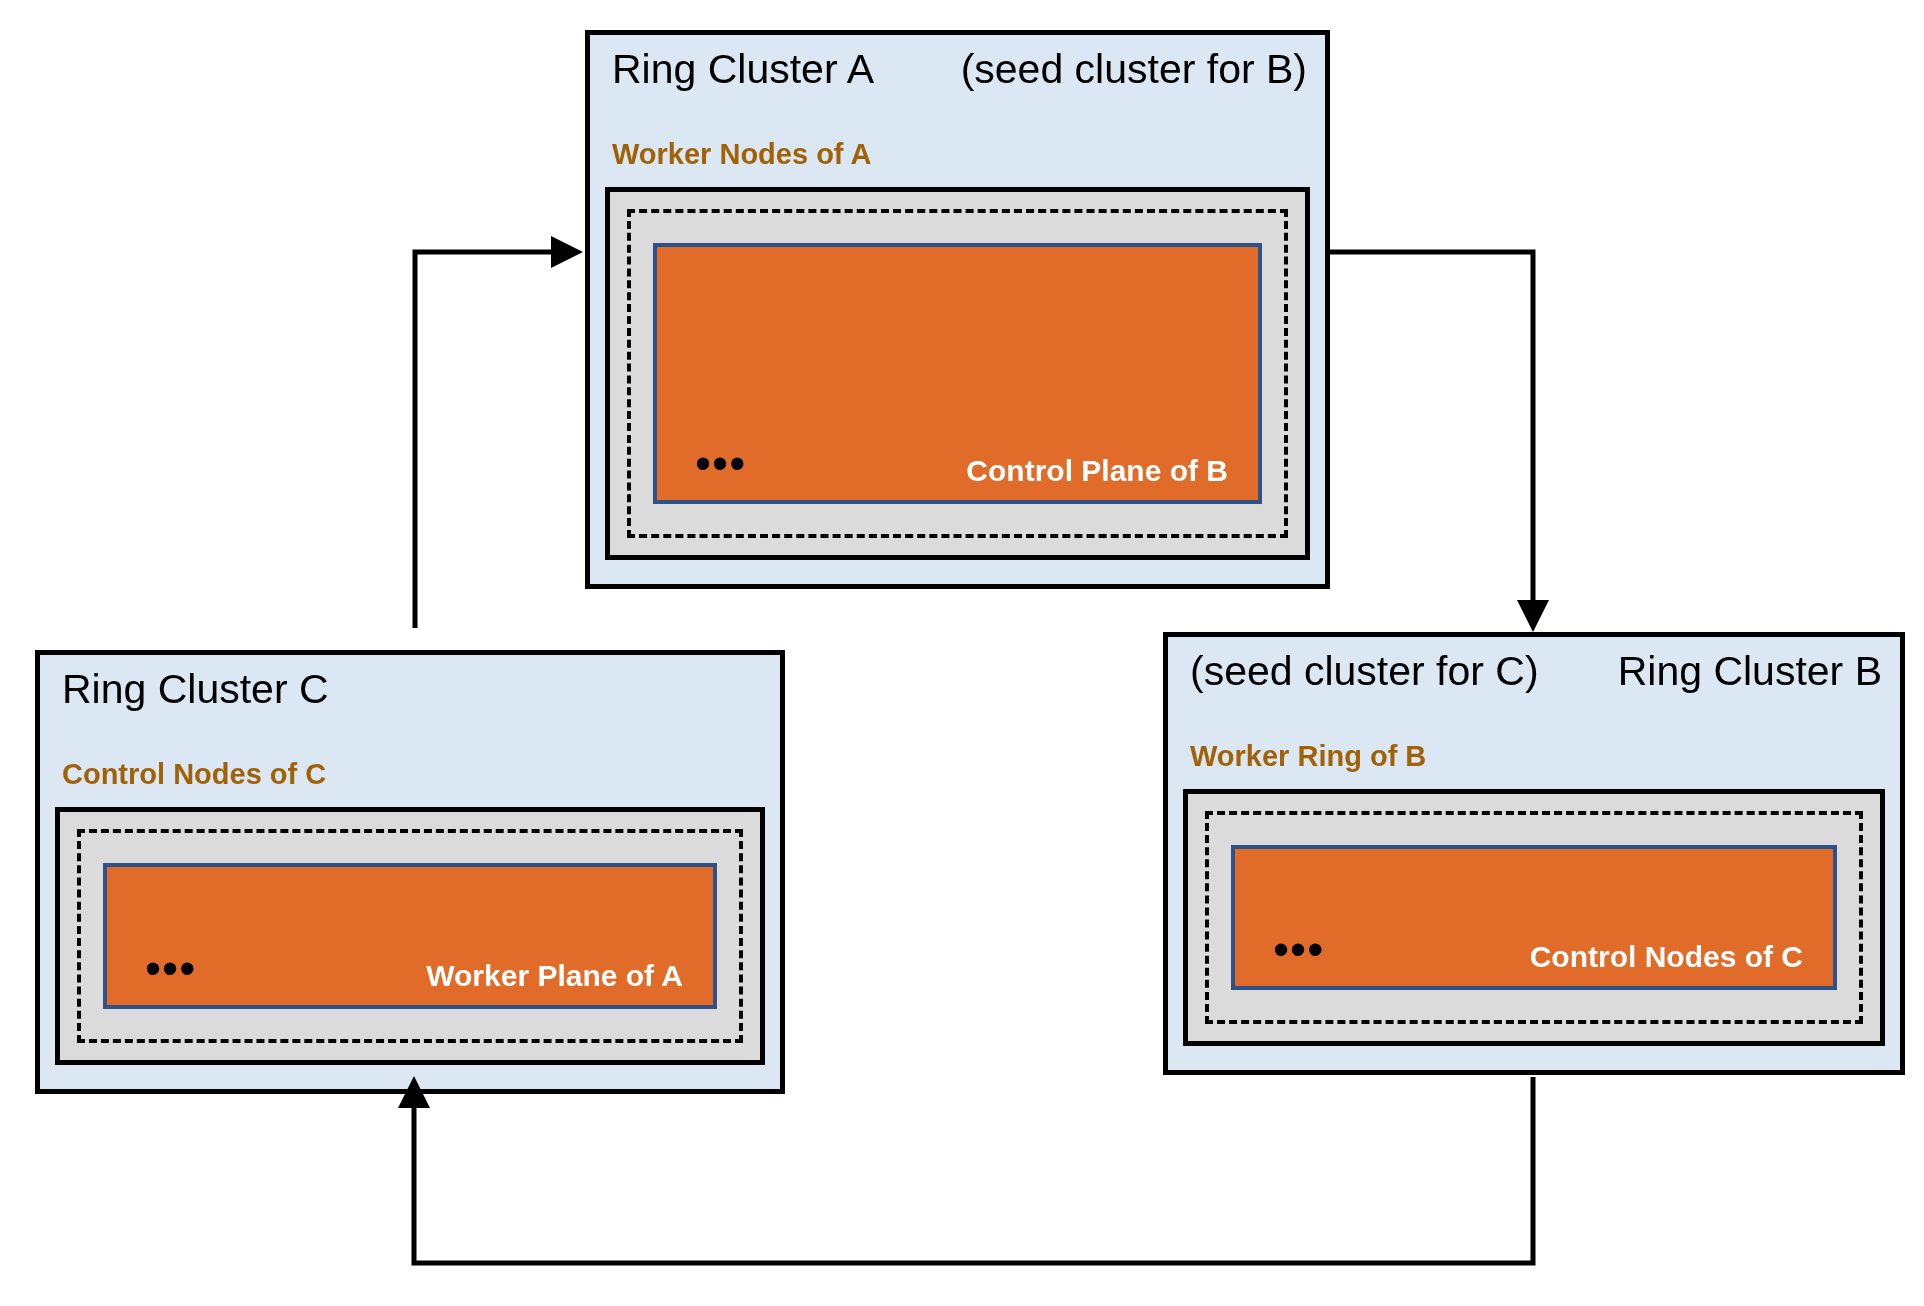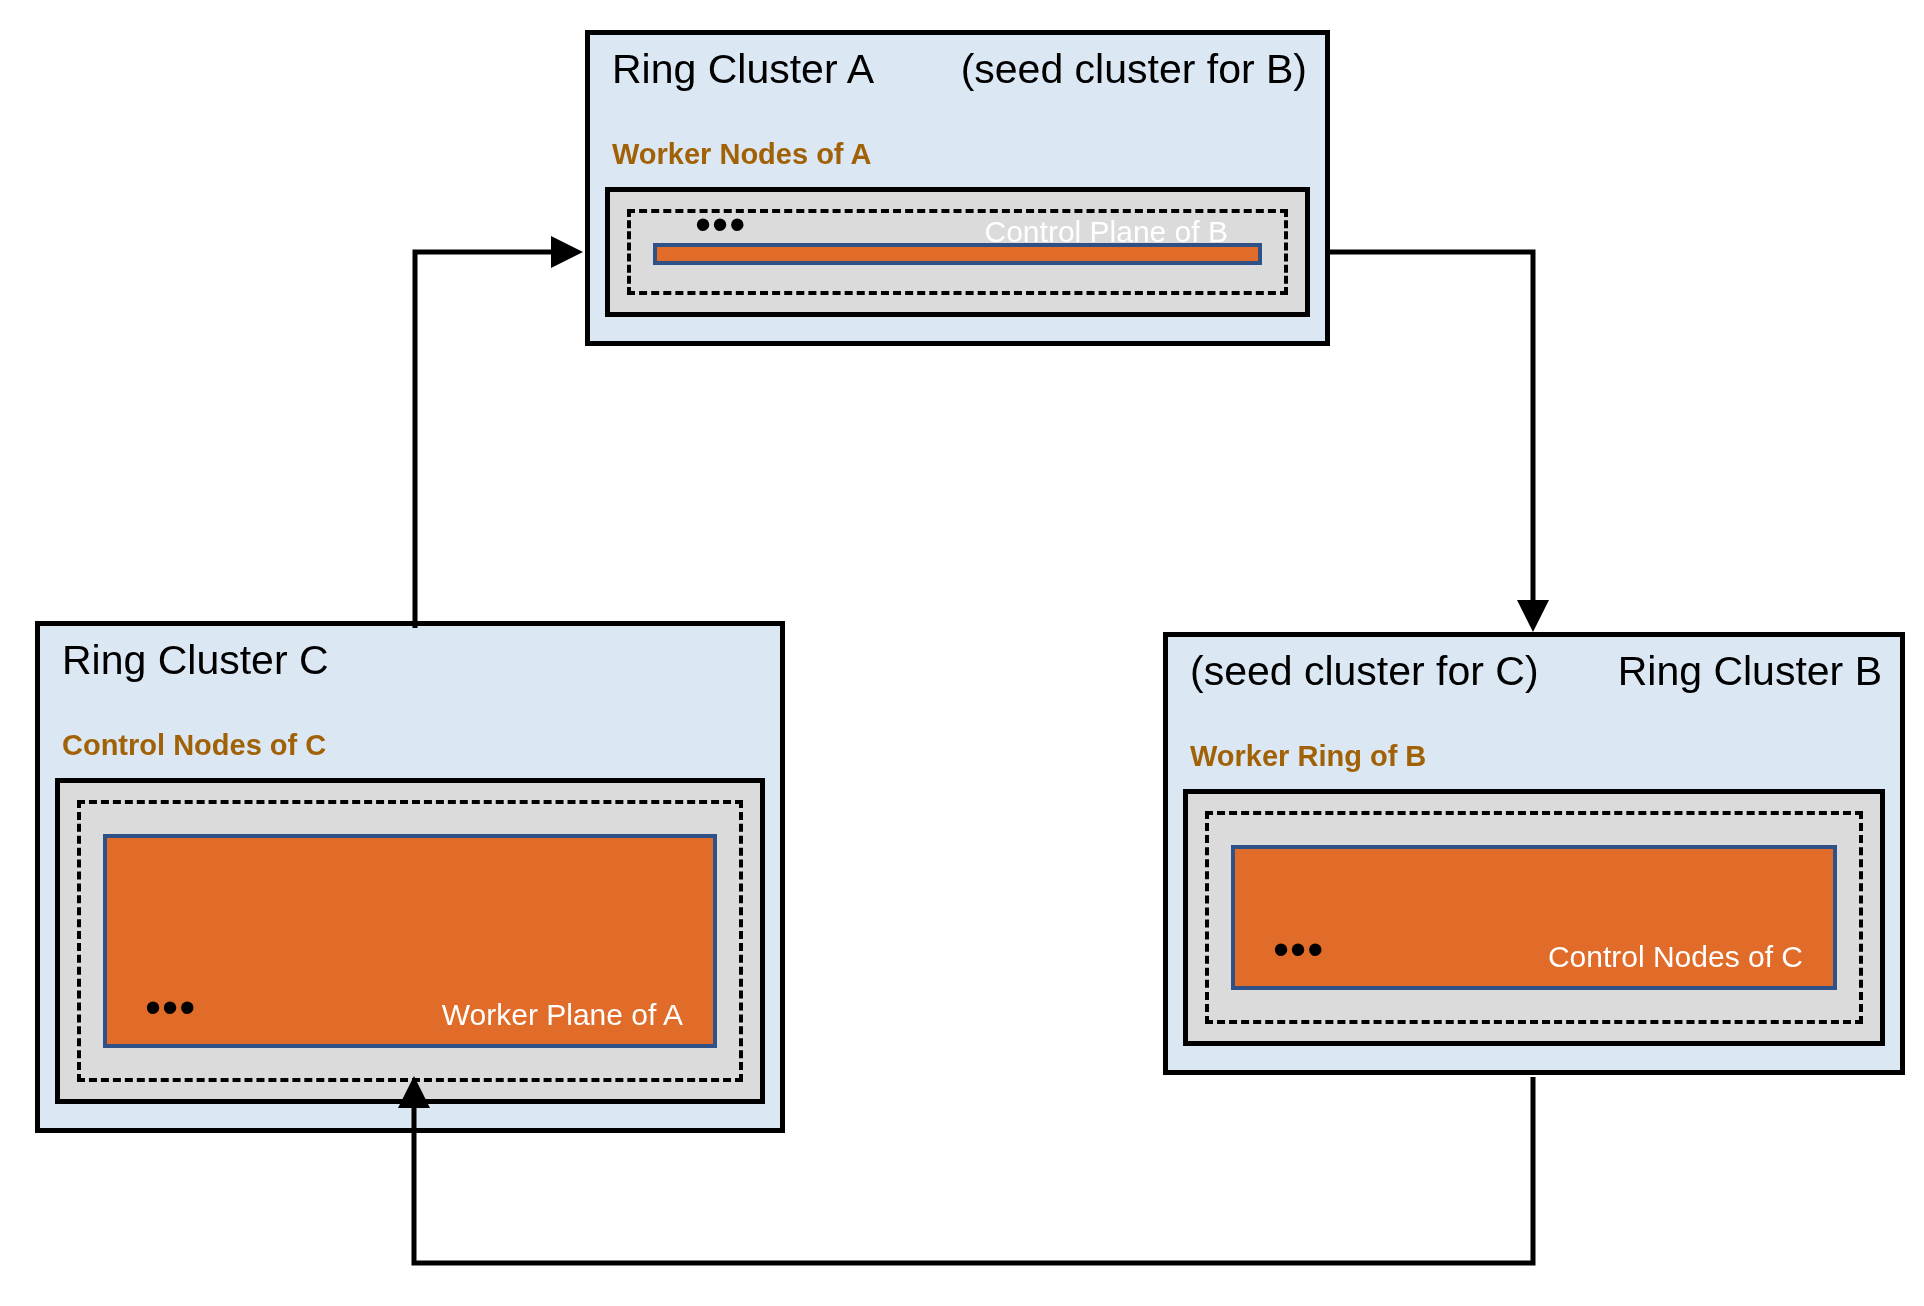--- a/index.html
+++ b/index.html
@@ -9,22 +9,22 @@
     background:#ffffff;
     font-family:"Liberation Sans", sans-serif;
     overflow:hidden;
   }
   .cluster{
     position:absolute;
     background:#dce7f4;
     border:5px solid #000;
     box-sizing:border-box;
   }
-  #cluster-a{left:585px;top:30px;width:745px;height:316px;}
-  #cluster-c{left:35px;top:621px;width:750px;height:512px;text-align:right;}
+  #cluster-a{left:585px;top:30px;width:745px;height:559px;}
+  #cluster-c{left:35px;top:650px;width:750px;height:444px;text-align:right;}
   #cluster-b{left:1163px;top:632px;width:742px;height:443px;}
 
   .cluster-title{
     position:absolute;left:22px;right:18px;top:12px;
     display:flex;justify-content:space-between;align-items:baseline;
     font-size:41px;color:#000;line-height:1.1;white-space:nowrap;
   }
   .worker-label{
     position:absolute;left:22px;top:104px;
     font-size:29px;font-weight:bold;color:#a16207;line-height:1.1;
@@ -40,21 +40,21 @@
   .control-plane{
     position:absolute;left:22px;right:22px;top:30px;bottom:30px;
     background:#e16b28;border:4px solid #2e5287;box-sizing:border-box;
     display:flex;justify-content:space-between;align-items:flex-end;
     padding:0 30px 14px 38px;
   }
   .dots{
     font-size:46px;line-height:1;letter-spacing:1px;color:#000;
   }
   .control-label{
-    font-size:30px;font-weight:normal;color:#ffffff;line-height:1;
+    font-size:30px;font-weight:bold;color:#ffffff;line-height:1;
   }
   #connectors{position:absolute;left:0;top:0;width:1924px;height:1306px;}
 </style>
 </head>
 <body>
 
 <div id="canvas">
 
   <div class="cluster" id="cluster-a">
     <div class="cluster-title">

